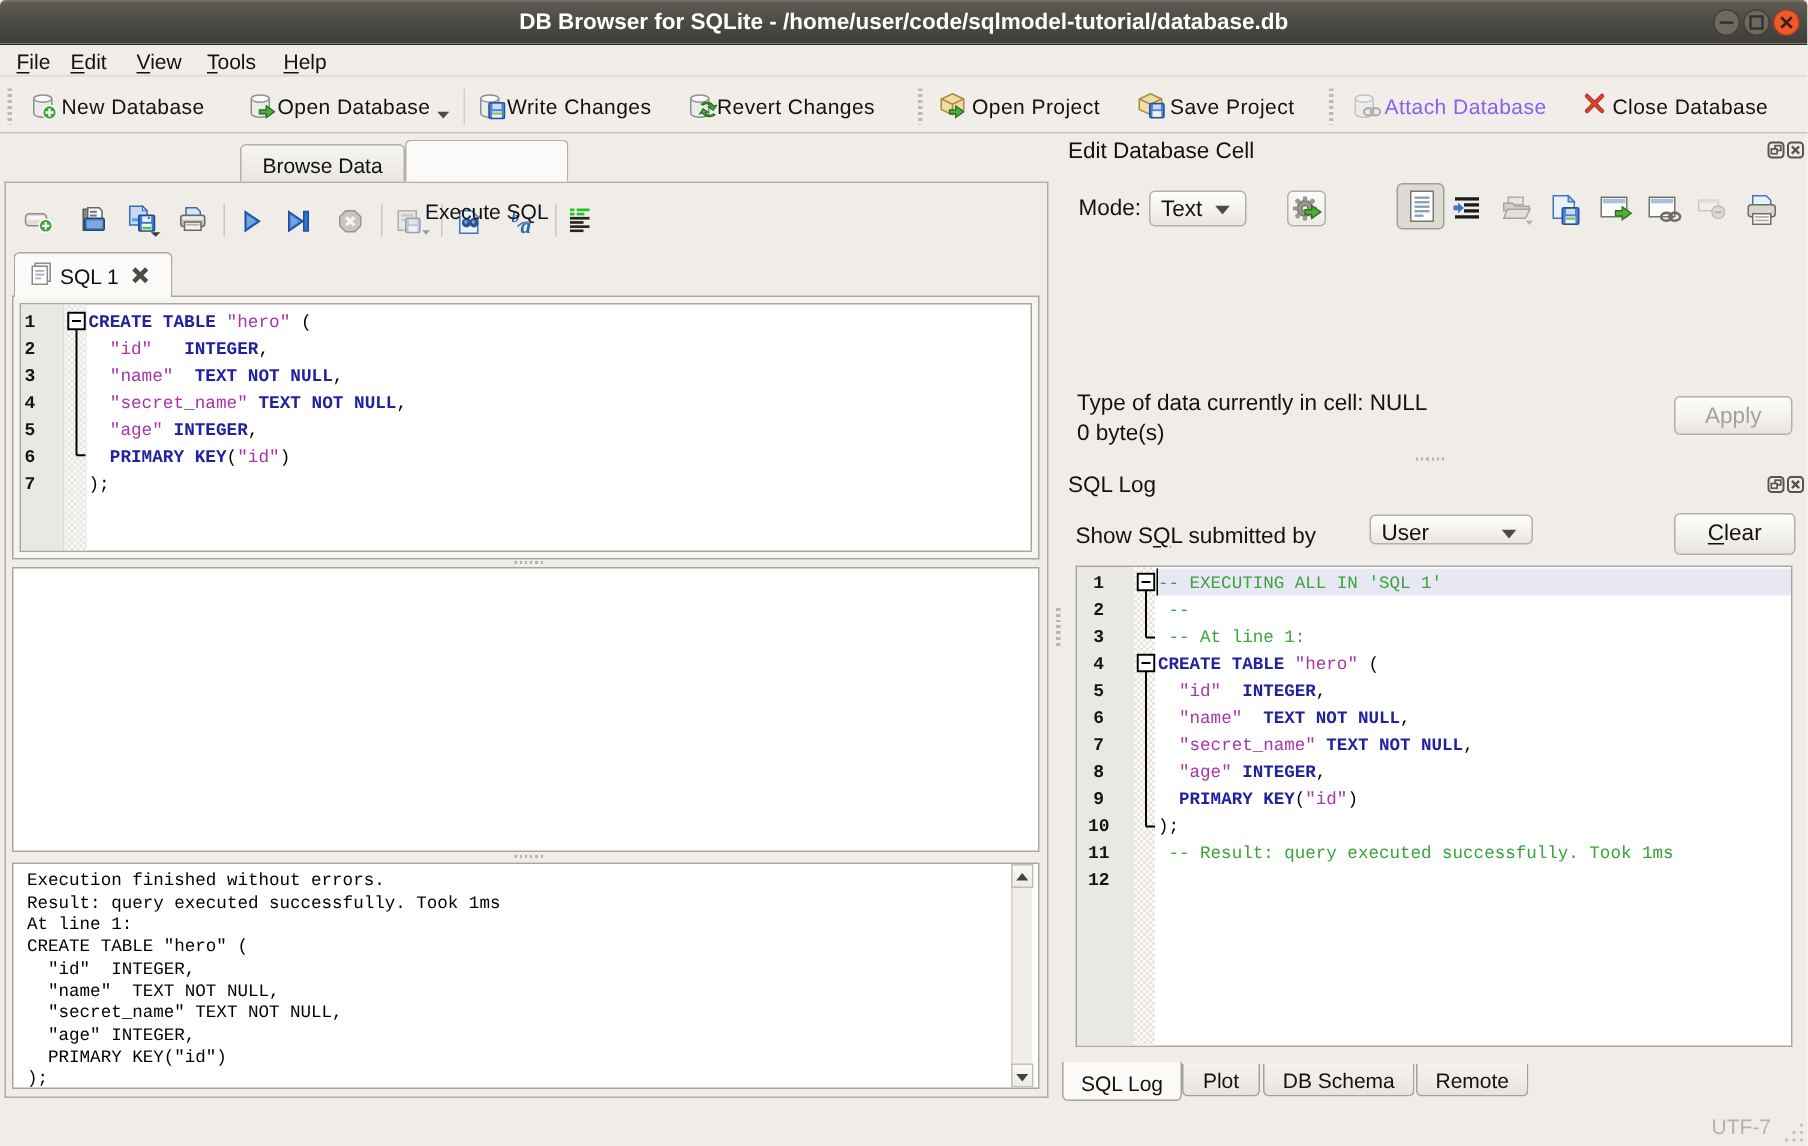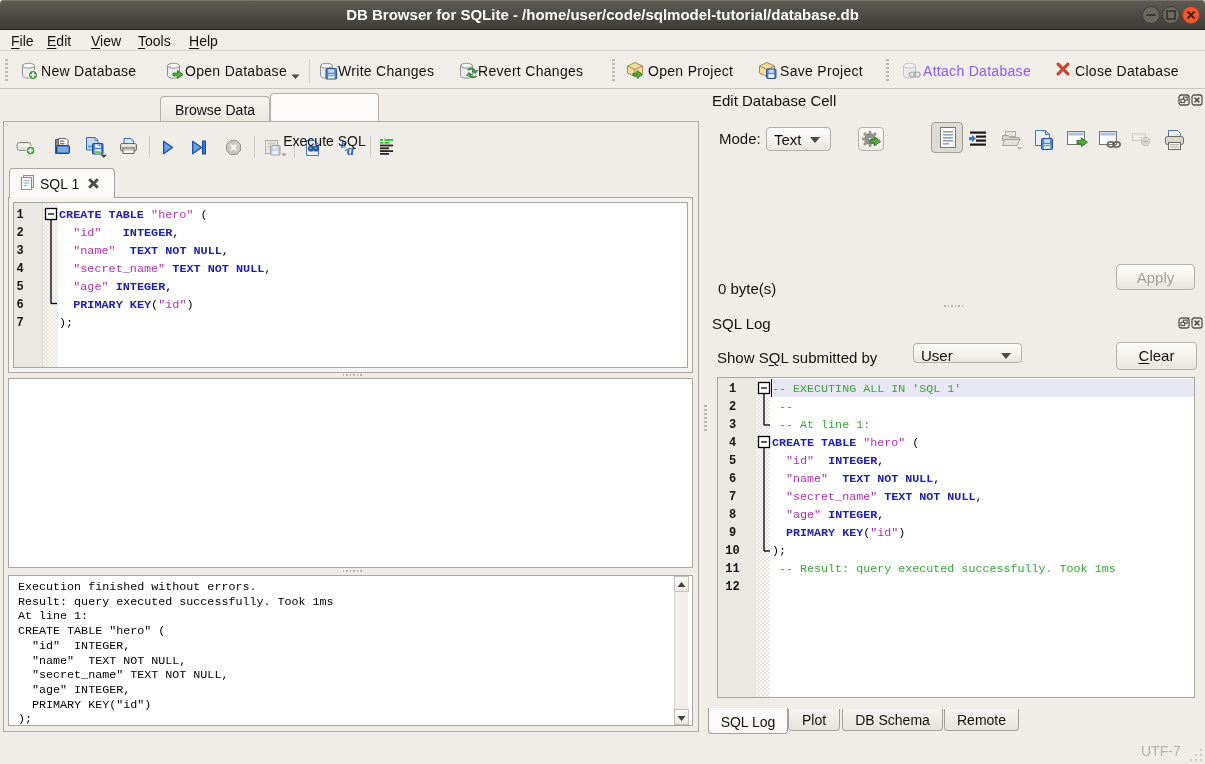--- a/index.html
+++ b/index.html
@@ -458,20 +458,21 @@
   <div class="abs eicon2" id="r-print" style="left:1163px; top:129px;">
       <svg width="23" height="22">
     <path d="M5.5 1.5 h9 l3 3 v3 h-12 z" fill="#eaf1fa" stroke="#4576b8"></path>
     <rect x="2.5" y="7.5" width="18" height="8" rx="2" fill="#d9d6d0" stroke="#6e6b64"></rect>
     <rect x="5.5" y="13.5" width="12" height="7" fill="#fdfdfd" stroke="#6e6b64"></rect>
     <rect x="6.8" y="15" width="9.4" height="1.3" fill="#b8b5ae"></rect>
     <rect x="6.8" y="17.3" width="9.4" height="1.3" fill="#b8b5ae"></rect>
   </svg>
     </div>
 
+  <div class="abs" style="left:718px; top:260px; font-size:15px; color:#15110b;">Type of data currently in cell: NULL</div>
   <div class="abs" style="left:718px; top:280px; font-size:15px; color:#15110b;">0 byte(s)</div>
   <div class="abs btn" style="left:1116px; top:264px; width:79px; height:26px;"><span style="color:#a5a198;">Apply</span></div>
 
   <div class="abs hsplit" style="left:944px; top:305px;"></div>
 
   <div class="abs" style="left:712px; top:315px; font-size:15px; color:#15110b;">SQL Log</div>
   <div class="abs" id="dock2-float" style="left:1178px; top:317px;">
       <svg width="12" height="12">
     <rect x="1" y="1" width="10" height="10" rx="2.2" fill="none" stroke="#56544e" stroke-width="1.3"></rect>
     <rect x="5.4" y="3.1" width="3.8" height="3.2" fill="none" stroke="#56544e" stroke-width="1.1"></rect>

